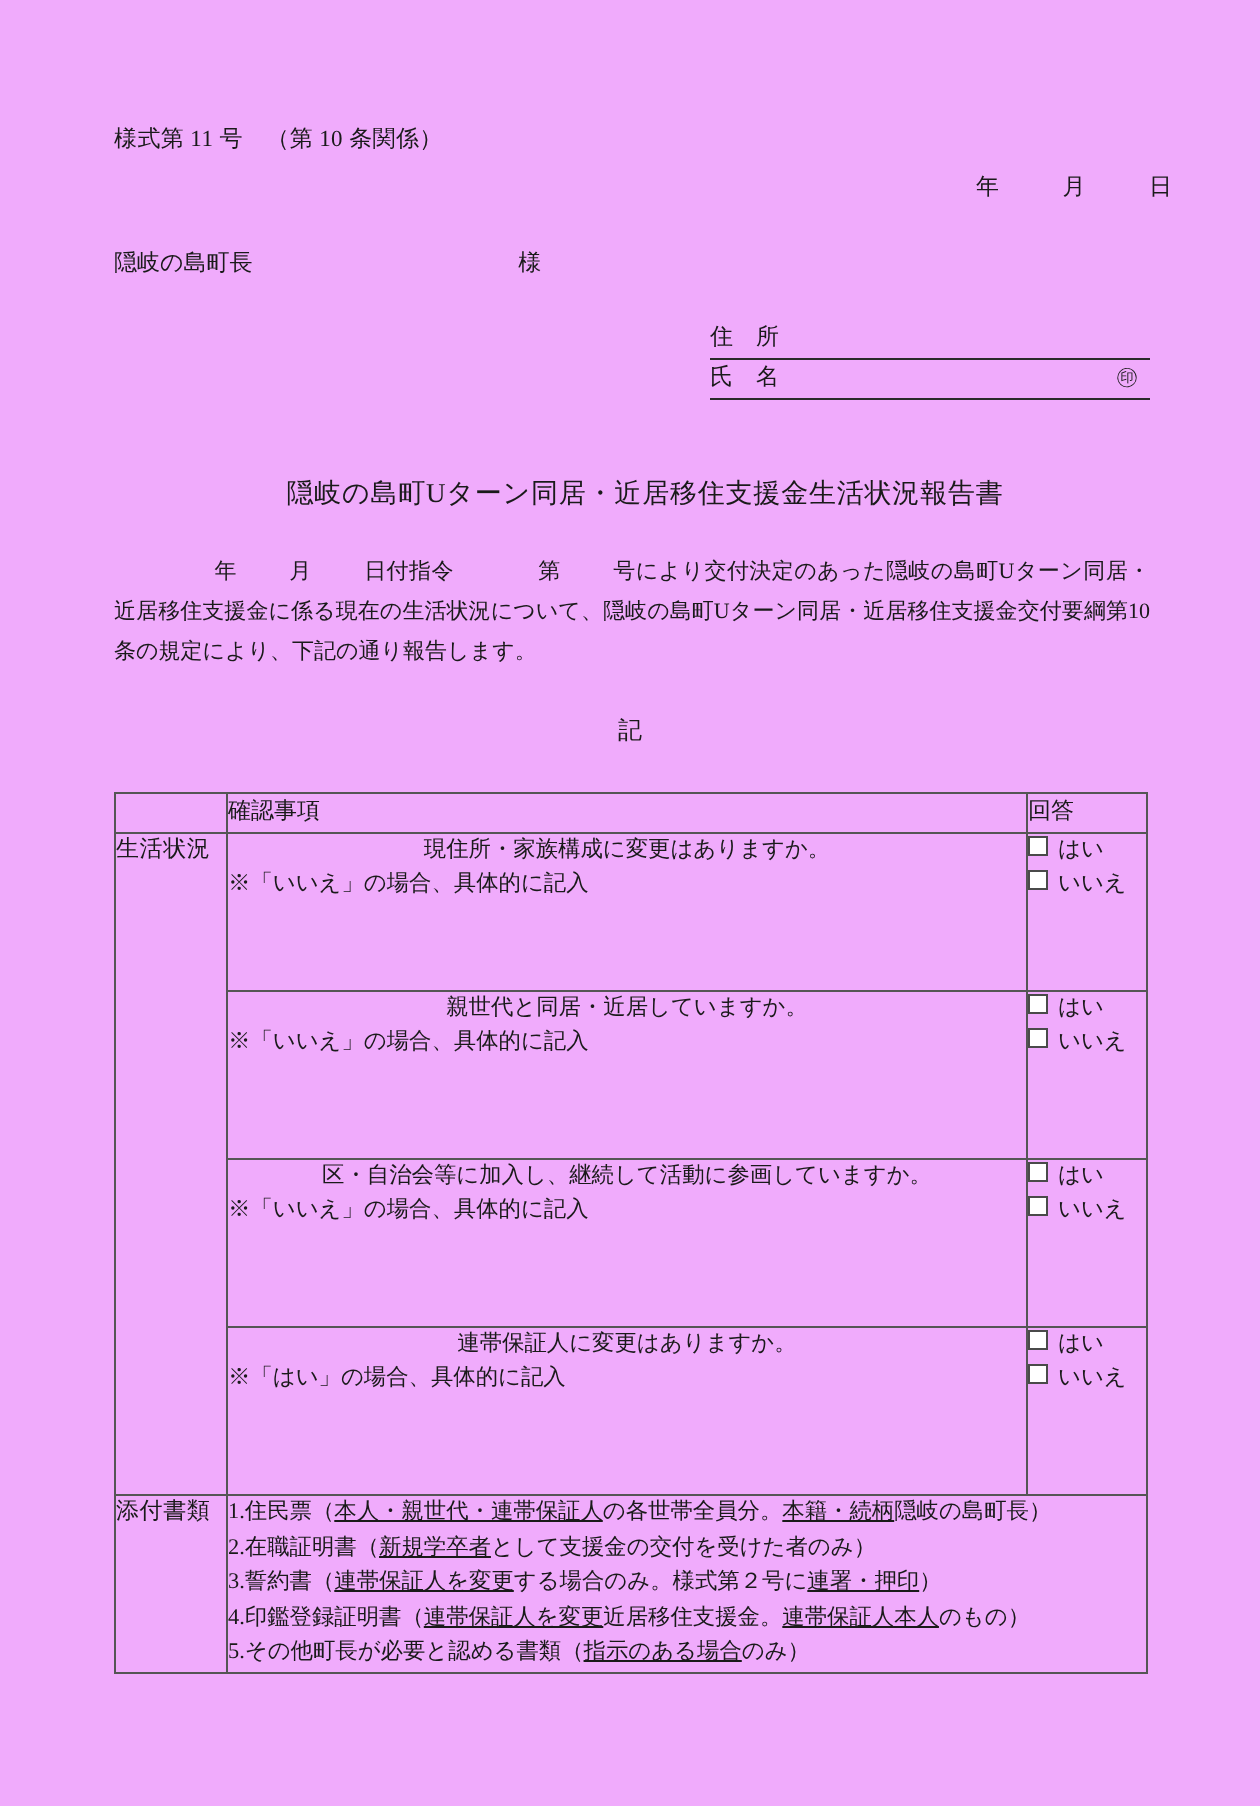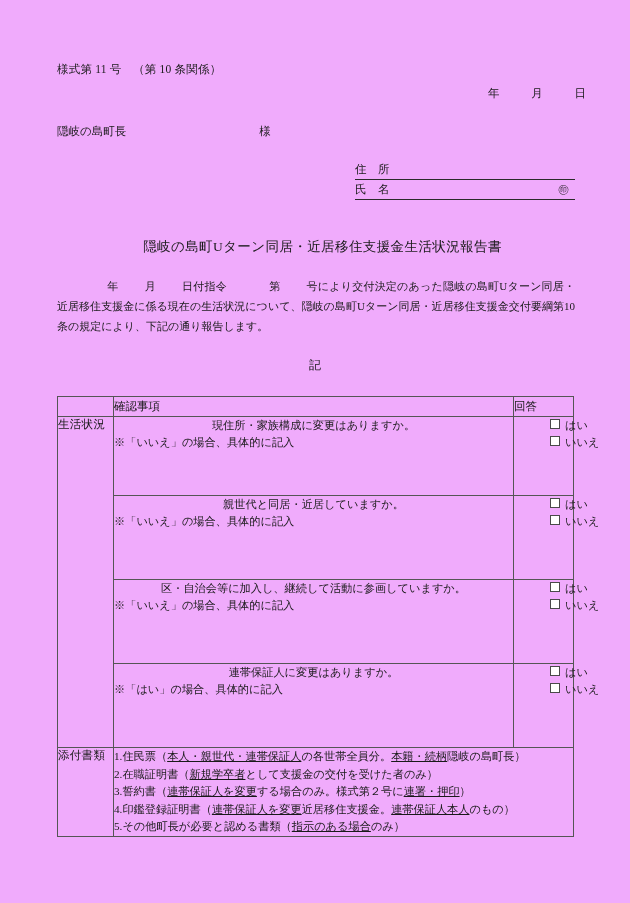--- a/index.html
+++ b/index.html
@@ -153,21 +153,21 @@
     line-height: 17px;
   }
   .item-cell .q { display: block; white-space: nowrap; text-align: center; }
   .item-cell .note { display: block; white-space: nowrap; }
 
   .ans-cell {
     padding: 5px 0 4px 6px;
     line-height: 17px;
     white-space: nowrap;
   }
-  .ans-opt { display: block; margin-left: 36px; }
+  .ans-opt { display: block; }
   .cbox {
     display: inline-block;
     width: 8px;
     height: 8px;
     border: 1px solid #4a4a4a;
     margin-right: 5px;
     vertical-align: 0px;
     background: #ffffff;
   }
 

